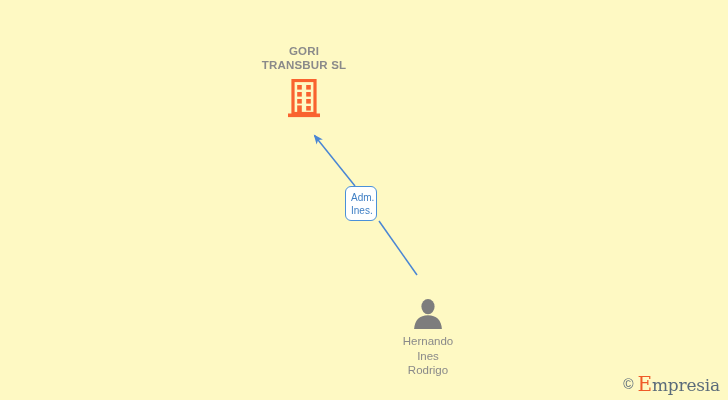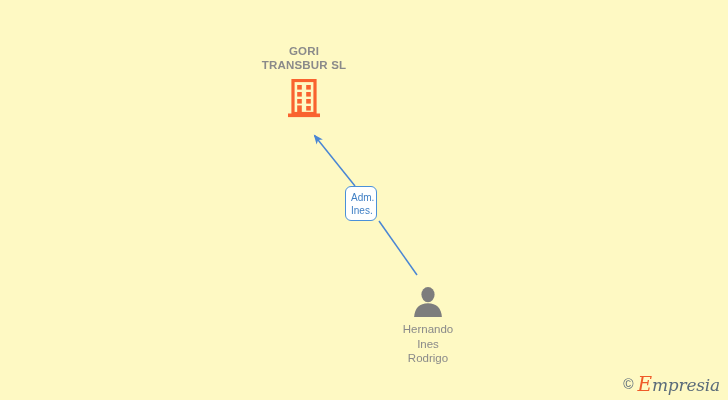--- a/index.html
+++ b/index.html
@@ -50,21 +50,21 @@
   .company-icon-wrap {
     margin-top: 7px;
     display: flex;
     justify-content: center;
   }
 
   
   #person-node {
     position: absolute;
     left: 358px;
-    top: 286px;
+    top: 298px;
     width: 140px;
     text-align: center;
   }
   .person-icon-wrap {
     display: flex;
     justify-content: center;
   }
   .person-label {
     margin-top: 5px;
     font-size: 11.5px;
@@ -105,21 +105,20 @@
     align-items: center;
     gap: 4px;
   }
   .wm-copy {
     font-size: 14px;
     color: #5a6b7a;
     line-height: 1;
   }
   .wm-brand {
     font-family: "DejaVu Serif", serif;
-    font-style: italic;
     font-size: 17px;
     color: #5a6b7a;
     line-height: 1;
     letter-spacing: -0.2px;
   }
   .wm-brand .wm-brand-initial {
     color: #ef5a28;
     font-size: 20px;
   }
 </style>

